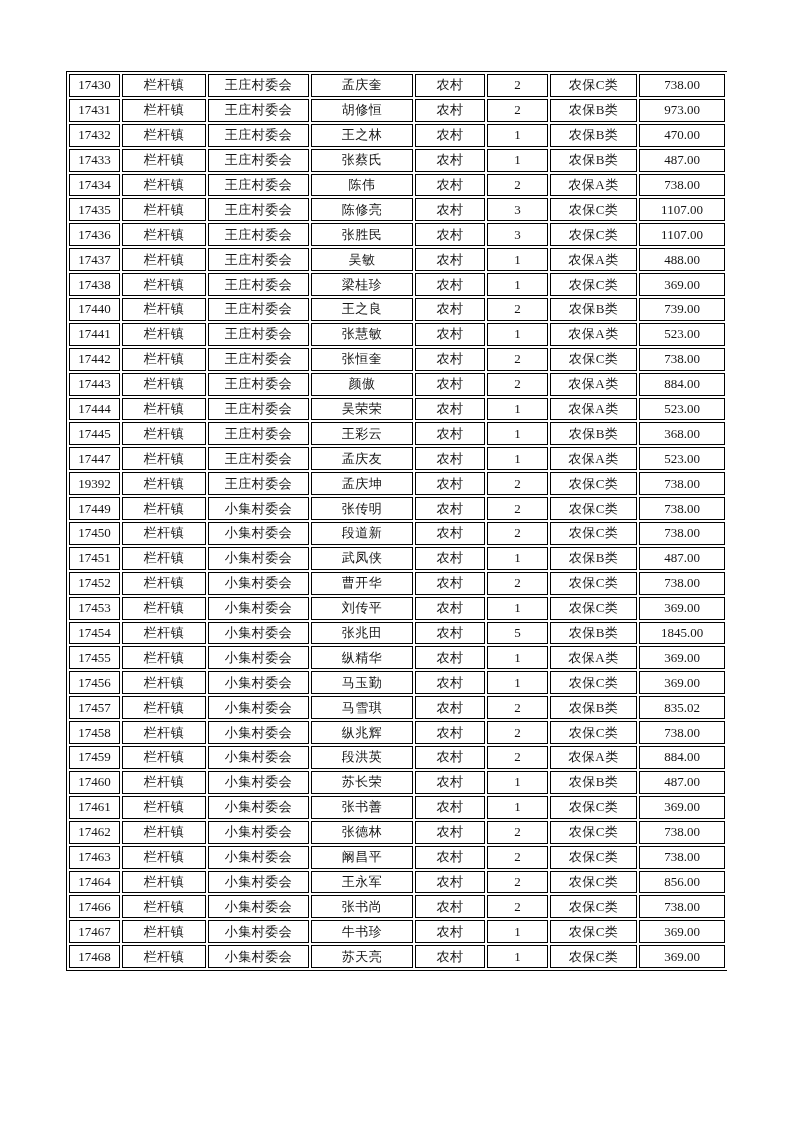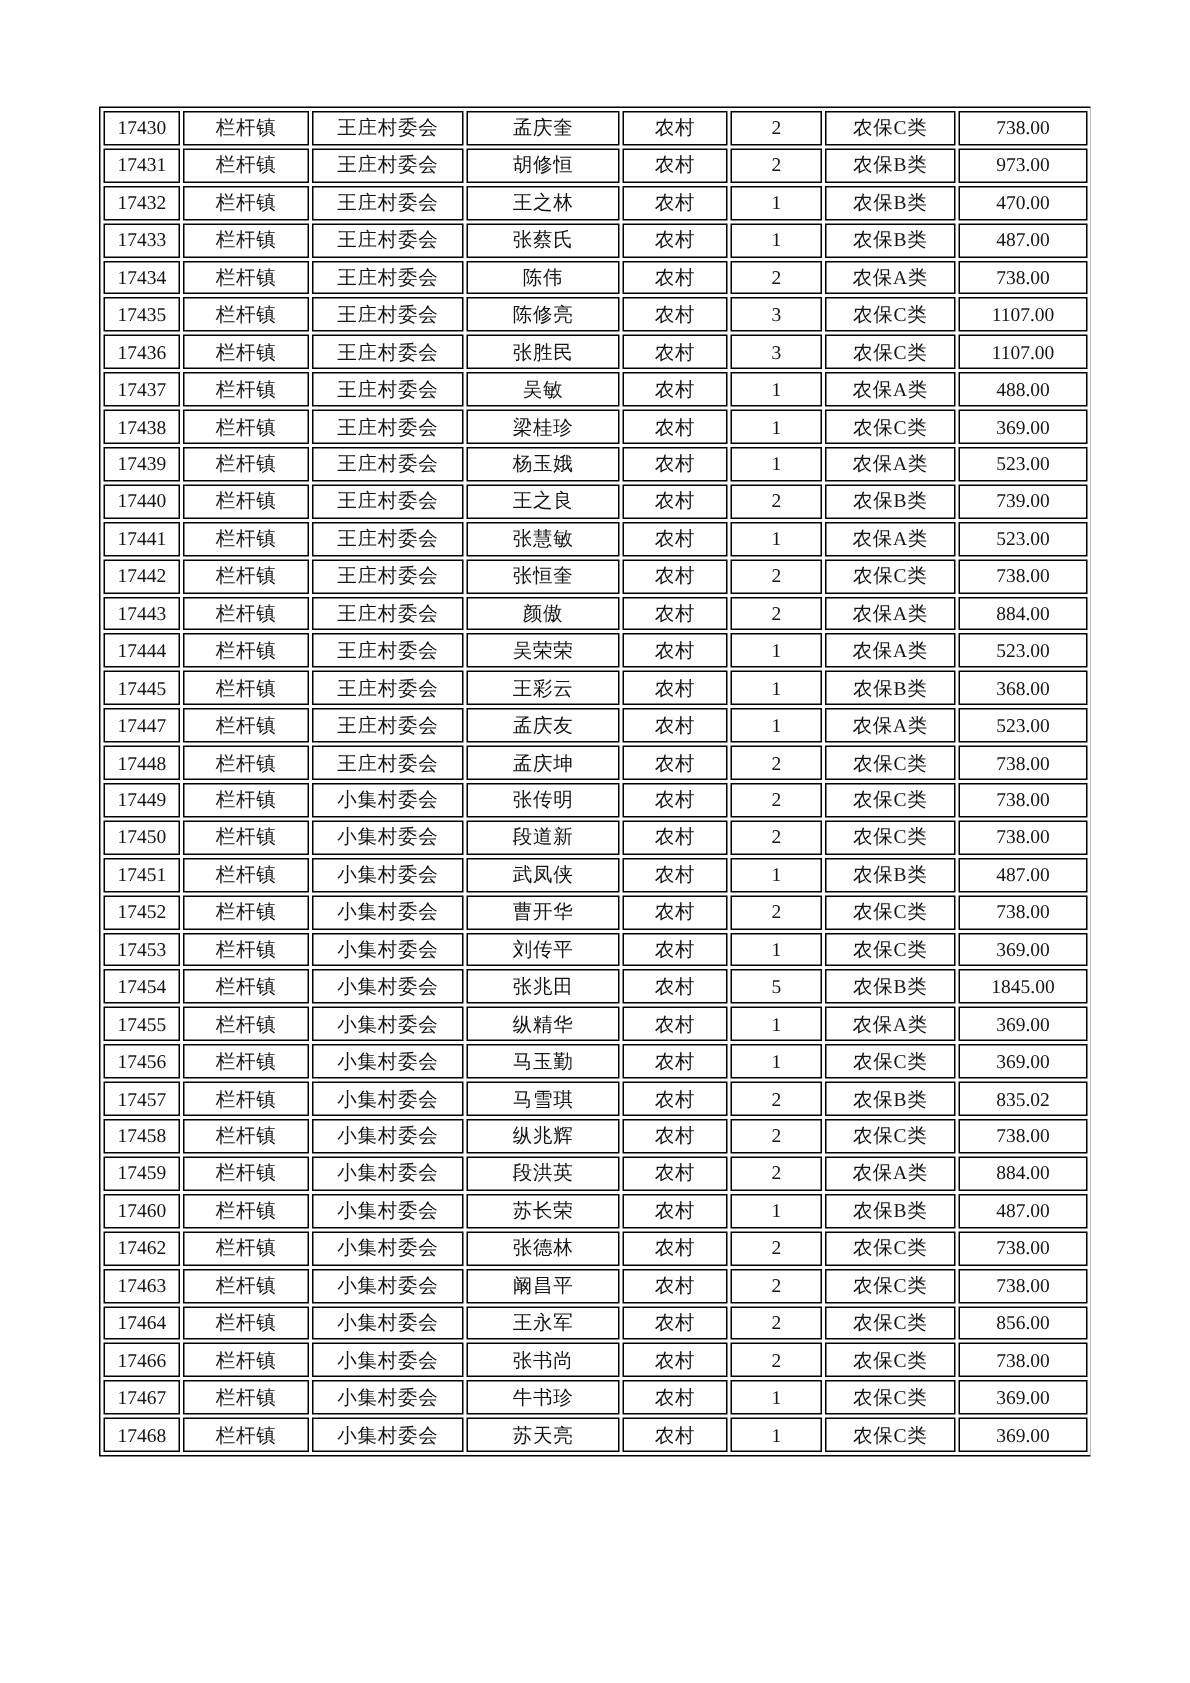--- a/index.html
+++ b/index.html
@@ -142,228 +142,228 @@
           <td class="num">17438</td>
           <td>栏杆镇</td>
           <td>王庄村委会</td>
           <td>梁桂珍</td>
           <td>农村</td>
           <td class="num">1</td>
           <td>农保C类</td>
           <td class="num">369.00</td>
         </tr>
         <tr>
-          <td class="num">17439</td>
-          <td>栏杆镇</td>
-          <td>王庄村委会</td>
-          <td>杨玉娥</td>
+          <td class="num">17440</td>
+          <td>栏杆镇</td>
+          <td>王庄村委会</td>
+          <td>王之良</td>
+          <td>农村</td>
+          <td class="num">2</td>
+          <td>农保B类</td>
+          <td class="num">739.00</td>
+        </tr>
+        <tr>
+          <td class="num">17441</td>
+          <td>栏杆镇</td>
+          <td>王庄村委会</td>
+          <td>张慧敏</td>
           <td>农村</td>
           <td class="num">1</td>
           <td>农保A类</td>
           <td class="num">523.00</td>
         </tr>
         <tr>
-          <td class="num">17440</td>
-          <td>栏杆镇</td>
-          <td>王庄村委会</td>
-          <td>王之良</td>
-          <td>农村</td>
-          <td class="num">2</td>
-          <td>农保B类</td>
-          <td class="num">739.00</td>
-        </tr>
-        <tr>
-          <td class="num">17441</td>
-          <td>栏杆镇</td>
-          <td>王庄村委会</td>
-          <td>张慧敏</td>
+          <td class="num">17442</td>
+          <td>栏杆镇</td>
+          <td>王庄村委会</td>
+          <td>张恒奎</td>
+          <td>农村</td>
+          <td class="num">2</td>
+          <td>农保C类</td>
+          <td class="num">738.00</td>
+        </tr>
+        <tr>
+          <td class="num">17443</td>
+          <td>栏杆镇</td>
+          <td>王庄村委会</td>
+          <td>颜傲</td>
+          <td>农村</td>
+          <td class="num">2</td>
+          <td>农保A类</td>
+          <td class="num">884.00</td>
+        </tr>
+        <tr>
+          <td class="num">17444</td>
+          <td>栏杆镇</td>
+          <td>王庄村委会</td>
+          <td>吴荣荣</td>
           <td>农村</td>
           <td class="num">1</td>
           <td>农保A类</td>
           <td class="num">523.00</td>
         </tr>
         <tr>
-          <td class="num">17442</td>
-          <td>栏杆镇</td>
-          <td>王庄村委会</td>
-          <td>张恒奎</td>
-          <td>农村</td>
-          <td class="num">2</td>
-          <td>农保C类</td>
-          <td class="num">738.00</td>
-        </tr>
-        <tr>
-          <td class="num">17443</td>
-          <td>栏杆镇</td>
-          <td>王庄村委会</td>
-          <td>颜傲</td>
+          <td class="num">17445</td>
+          <td>栏杆镇</td>
+          <td>王庄村委会</td>
+          <td>王彩云</td>
+          <td>农村</td>
+          <td class="num">1</td>
+          <td>农保B类</td>
+          <td class="num">368.00</td>
+        </tr>
+        <tr>
+          <td class="num">17447</td>
+          <td>栏杆镇</td>
+          <td>王庄村委会</td>
+          <td>孟庆友</td>
+          <td>农村</td>
+          <td class="num">1</td>
+          <td>农保A类</td>
+          <td class="num">523.00</td>
+        </tr>
+        <tr>
+          <td class="num">19392</td>
+          <td>栏杆镇</td>
+          <td>王庄村委会</td>
+          <td>孟庆坤</td>
+          <td>农村</td>
+          <td class="num">2</td>
+          <td>农保C类</td>
+          <td class="num">738.00</td>
+        </tr>
+        <tr>
+          <td class="num">17449</td>
+          <td>栏杆镇</td>
+          <td>小集村委会</td>
+          <td>张传明</td>
+          <td>农村</td>
+          <td class="num">2</td>
+          <td>农保C类</td>
+          <td class="num">738.00</td>
+        </tr>
+        <tr>
+          <td class="num">17450</td>
+          <td>栏杆镇</td>
+          <td>小集村委会</td>
+          <td>段道新</td>
+          <td>农村</td>
+          <td class="num">2</td>
+          <td>农保C类</td>
+          <td class="num">738.00</td>
+        </tr>
+        <tr>
+          <td class="num">17451</td>
+          <td>栏杆镇</td>
+          <td>小集村委会</td>
+          <td>武凤侠</td>
+          <td>农村</td>
+          <td class="num">1</td>
+          <td>农保B类</td>
+          <td class="num">487.00</td>
+        </tr>
+        <tr>
+          <td class="num">17452</td>
+          <td>栏杆镇</td>
+          <td>小集村委会</td>
+          <td>曹开华</td>
+          <td>农村</td>
+          <td class="num">2</td>
+          <td>农保C类</td>
+          <td class="num">738.00</td>
+        </tr>
+        <tr>
+          <td class="num">17453</td>
+          <td>栏杆镇</td>
+          <td>小集村委会</td>
+          <td>刘传平</td>
+          <td>农村</td>
+          <td class="num">1</td>
+          <td>农保C类</td>
+          <td class="num">369.00</td>
+        </tr>
+        <tr>
+          <td class="num">17454</td>
+          <td>栏杆镇</td>
+          <td>小集村委会</td>
+          <td>张兆田</td>
+          <td>农村</td>
+          <td class="num">5</td>
+          <td>农保B类</td>
+          <td class="num">1845.00</td>
+        </tr>
+        <tr>
+          <td class="num">17455</td>
+          <td>栏杆镇</td>
+          <td>小集村委会</td>
+          <td>纵精华</td>
+          <td>农村</td>
+          <td class="num">1</td>
+          <td>农保A类</td>
+          <td class="num">369.00</td>
+        </tr>
+        <tr>
+          <td class="num">17456</td>
+          <td>栏杆镇</td>
+          <td>小集村委会</td>
+          <td>马玉勤</td>
+          <td>农村</td>
+          <td class="num">1</td>
+          <td>农保C类</td>
+          <td class="num">369.00</td>
+        </tr>
+        <tr>
+          <td class="num">17457</td>
+          <td>栏杆镇</td>
+          <td>小集村委会</td>
+          <td>马雪琪</td>
+          <td>农村</td>
+          <td class="num">2</td>
+          <td>农保B类</td>
+          <td class="num">835.02</td>
+        </tr>
+        <tr>
+          <td class="num">17458</td>
+          <td>栏杆镇</td>
+          <td>小集村委会</td>
+          <td>纵兆辉</td>
+          <td>农村</td>
+          <td class="num">2</td>
+          <td>农保C类</td>
+          <td class="num">738.00</td>
+        </tr>
+        <tr>
+          <td class="num">17459</td>
+          <td>栏杆镇</td>
+          <td>小集村委会</td>
+          <td>段洪英</td>
           <td>农村</td>
           <td class="num">2</td>
           <td>农保A类</td>
           <td class="num">884.00</td>
         </tr>
         <tr>
-          <td class="num">17444</td>
-          <td>栏杆镇</td>
-          <td>王庄村委会</td>
-          <td>吴荣荣</td>
-          <td>农村</td>
-          <td class="num">1</td>
-          <td>农保A类</td>
-          <td class="num">523.00</td>
-        </tr>
-        <tr>
-          <td class="num">17445</td>
-          <td>栏杆镇</td>
-          <td>王庄村委会</td>
-          <td>王彩云</td>
-          <td>农村</td>
-          <td class="num">1</td>
-          <td>农保B类</td>
-          <td class="num">368.00</td>
-        </tr>
-        <tr>
-          <td class="num">17447</td>
-          <td>栏杆镇</td>
-          <td>王庄村委会</td>
-          <td>孟庆友</td>
-          <td>农村</td>
-          <td class="num">1</td>
-          <td>农保A类</td>
-          <td class="num">523.00</td>
-        </tr>
-        <tr>
-          <td class="num">17448</td>
-          <td>栏杆镇</td>
-          <td>王庄村委会</td>
-          <td>孟庆坤</td>
-          <td>农村</td>
-          <td class="num">2</td>
-          <td>农保C类</td>
-          <td class="num">738.00</td>
-        </tr>
-        <tr>
-          <td class="num">17449</td>
-          <td>栏杆镇</td>
-          <td>小集村委会</td>
-          <td>张传明</td>
-          <td>农村</td>
-          <td class="num">2</td>
-          <td>农保C类</td>
-          <td class="num">738.00</td>
-        </tr>
-        <tr>
-          <td class="num">17450</td>
-          <td>栏杆镇</td>
-          <td>小集村委会</td>
-          <td>段道新</td>
-          <td>农村</td>
-          <td class="num">2</td>
-          <td>农保C类</td>
-          <td class="num">738.00</td>
-        </tr>
-        <tr>
-          <td class="num">17451</td>
-          <td>栏杆镇</td>
-          <td>小集村委会</td>
-          <td>武凤侠</td>
+          <td class="num">17460</td>
+          <td>栏杆镇</td>
+          <td>小集村委会</td>
+          <td>苏长荣</td>
           <td>农村</td>
           <td class="num">1</td>
           <td>农保B类</td>
           <td class="num">487.00</td>
         </tr>
         <tr>
-          <td class="num">17452</td>
-          <td>栏杆镇</td>
-          <td>小集村委会</td>
-          <td>曹开华</td>
-          <td>农村</td>
-          <td class="num">2</td>
-          <td>农保C类</td>
-          <td class="num">738.00</td>
-        </tr>
-        <tr>
-          <td class="num">17453</td>
-          <td>栏杆镇</td>
-          <td>小集村委会</td>
-          <td>刘传平</td>
-          <td>农村</td>
-          <td class="num">1</td>
-          <td>农保C类</td>
-          <td class="num">369.00</td>
-        </tr>
-        <tr>
-          <td class="num">17454</td>
-          <td>栏杆镇</td>
-          <td>小集村委会</td>
-          <td>张兆田</td>
-          <td>农村</td>
-          <td class="num">5</td>
-          <td>农保B类</td>
-          <td class="num">1845.00</td>
-        </tr>
-        <tr>
-          <td class="num">17455</td>
-          <td>栏杆镇</td>
-          <td>小集村委会</td>
-          <td>纵精华</td>
-          <td>农村</td>
-          <td class="num">1</td>
-          <td>农保A类</td>
-          <td class="num">369.00</td>
-        </tr>
-        <tr>
-          <td class="num">17456</td>
-          <td>栏杆镇</td>
-          <td>小集村委会</td>
-          <td>马玉勤</td>
-          <td>农村</td>
-          <td class="num">1</td>
-          <td>农保C类</td>
-          <td class="num">369.00</td>
-        </tr>
-        <tr>
-          <td class="num">17457</td>
-          <td>栏杆镇</td>
-          <td>小集村委会</td>
-          <td>马雪琪</td>
-          <td>农村</td>
-          <td class="num">2</td>
-          <td>农保B类</td>
-          <td class="num">835.02</td>
-        </tr>
-        <tr>
-          <td class="num">17458</td>
-          <td>栏杆镇</td>
-          <td>小集村委会</td>
-          <td>纵兆辉</td>
-          <td>农村</td>
-          <td class="num">2</td>
-          <td>农保C类</td>
-          <td class="num">738.00</td>
-        </tr>
-        <tr>
-          <td class="num">17459</td>
-          <td>栏杆镇</td>
-          <td>小集村委会</td>
-          <td>段洪英</td>
-          <td>农村</td>
-          <td class="num">2</td>
-          <td>农保A类</td>
-          <td class="num">884.00</td>
-        </tr>
-        <tr>
-          <td class="num">17460</td>
-          <td>栏杆镇</td>
-          <td>小集村委会</td>
-          <td>苏长荣</td>
-          <td>农村</td>
-          <td class="num">1</td>
-          <td>农保B类</td>
-          <td class="num">487.00</td>
+          <td class="num">17461</td>
+          <td>栏杆镇</td>
+          <td>小集村委会</td>
+          <td>张书善</td>
+          <td>农村</td>
+          <td class="num">1</td>
+          <td>农保C类</td>
+          <td class="num">369.00</td>
         </tr>
         <tr>
           <td class="num">17462</td>
           <td>栏杆镇</td>
           <td>小集村委会</td>
           <td>张德林</td>
           <td>农村</td>
           <td class="num">2</td>
           <td>农保C类</td>
           <td class="num">738.00</td>

